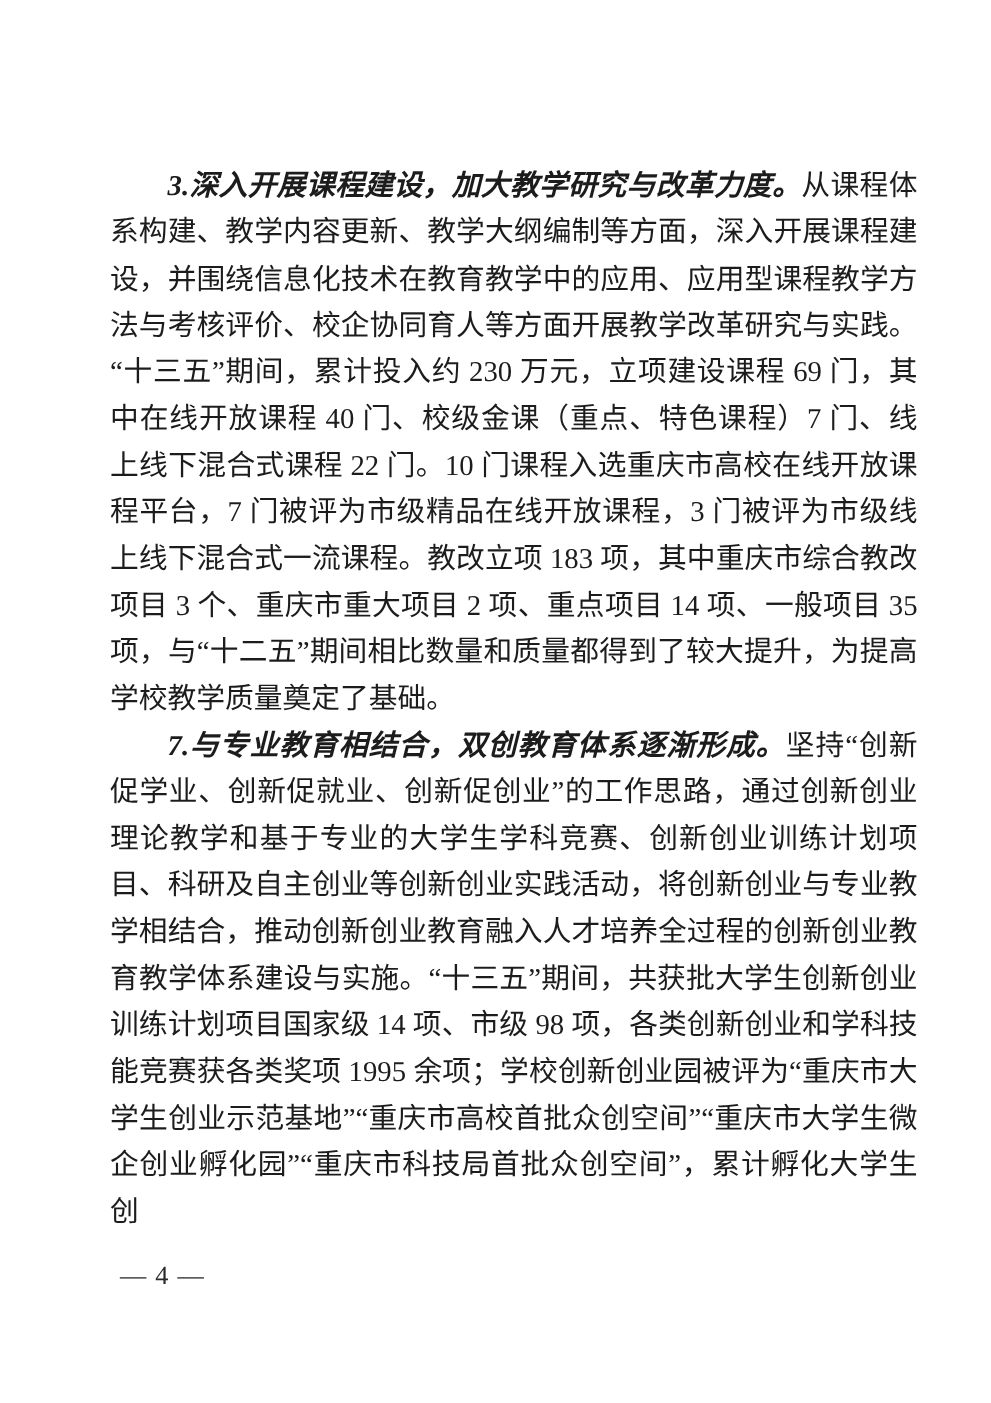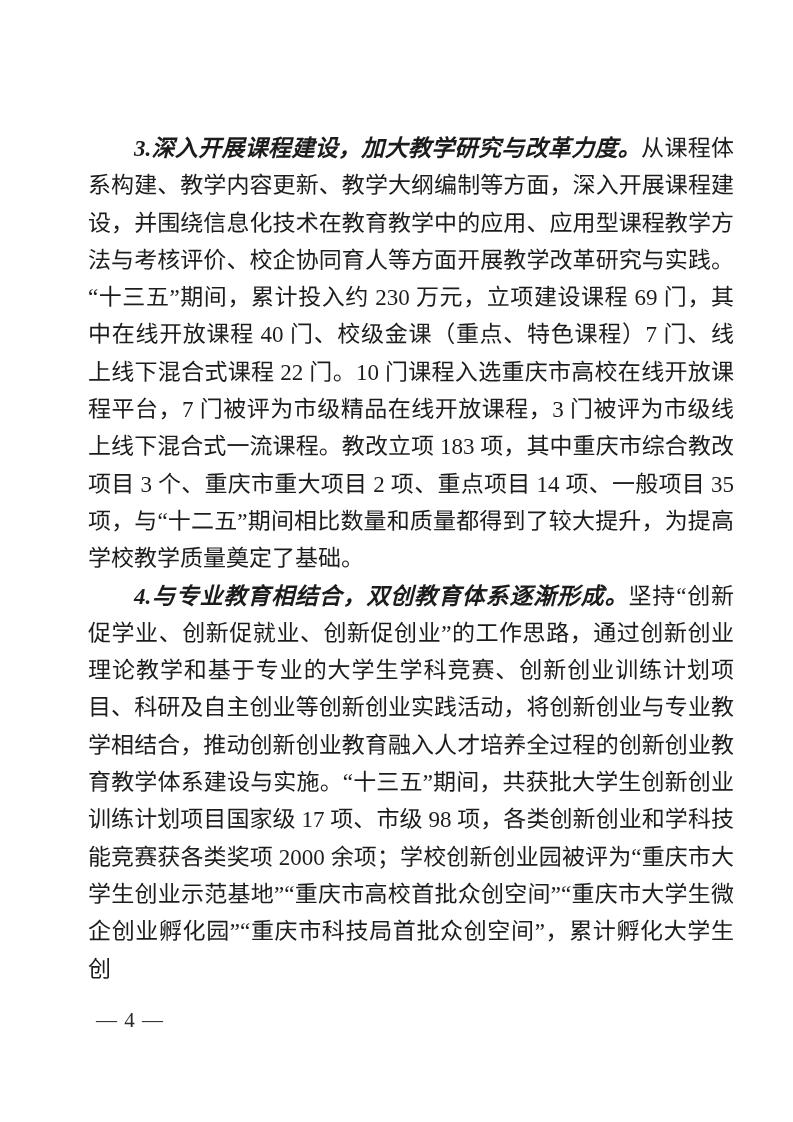--- a/index.html
+++ b/index.html
@@ -50,19 +50,19 @@
 </style>
 </head>
 <body>
 
 <div class="page">
 
   <div class="text-block">
 
     <p><span class="para-lead">3.深入开展课程建设，加大教学研究与改革力度。</span><span class="para-body">从课程体系构建、教学内容更新、教学大纲编制等方面，深入开展课程建设，并围绕信息化技术在教育教学中的应用、应用型课程教学方法与考核评价、校企协同育人等方面开展教学改革研究与实践。“十三五”期间，累计投入约 230 万元，立项建设课程 69 门，其中在线开放课程 40 门、校级金课（重点、特色课程）7 门、线上线下混合式课程 22 门。10 门课程入选重庆市高校在线开放课程平台，7 门被评为市级精品在线开放课程，3 门被评为市级线上线下混合式一流课程。教改立项 183 项，其中重庆市综合教改项目 3 个、重庆市重大项目 2 项、重点项目 14 项、一般项目 35 项，与“十二五”期间相比数量和质量都得到了较大提升，为提高学校教学质量奠定了基础。</span></p>
 
-    <p><span class="para-lead">4.与专业教育相结合，双创教育体系逐渐形成。</span><span class="para-body">坚持“创新促学业、创新促就业、创新促创业”的工作思路，通过创新创业理论教学和基于专业的大学生学科竞赛、创新创业训练计划项目、科研及自主创业等创新创业实践活动，将创新创业与专业教学相结合，推动创新创业教育融入人才培养全过程的创新创业教育教学体系建设与实施。“十三五”期间，共获批大学生创新创业训练计划项目国家级 17 项、市级 98 项，各类创新创业和学科技能竞赛获各类奖项 2000 余项；学校创新创业园被评为“重庆市大学生创业示范基地”“重庆市高校首批众创空间”“重庆市大学生微企创业孵化园”“重庆市科技局首批众创空间”，累计孵化大学生创</span></p>
+    <p><span class="para-lead">7.与专业教育相结合，双创教育体系逐渐形成。</span><span class="para-body">坚持“创新促学业、创新促就业、创新促创业”的工作思路，通过创新创业理论教学和基于专业的大学生学科竞赛、创新创业训练计划项目、科研及自主创业等创新创业实践活动，将创新创业与专业教学相结合，推动创新创业教育融入人才培养全过程的创新创业教育教学体系建设与实施。“十三五”期间，共获批大学生创新创业训练计划项目国家级 14 项、市级 98 项，各类创新创业和学科技能竞赛获各类奖项 1995 余项；学校创新创业园被评为“重庆市大学生创业示范基地”“重庆市高校首批众创空间”“重庆市大学生微企创业孵化园”“重庆市科技局首批众创空间”，累计孵化大学生创</span></p>
 
   </div>
 
   <div class="footer-page-number">— 4 —</div>
 
 </div>
 
 </body></html>

